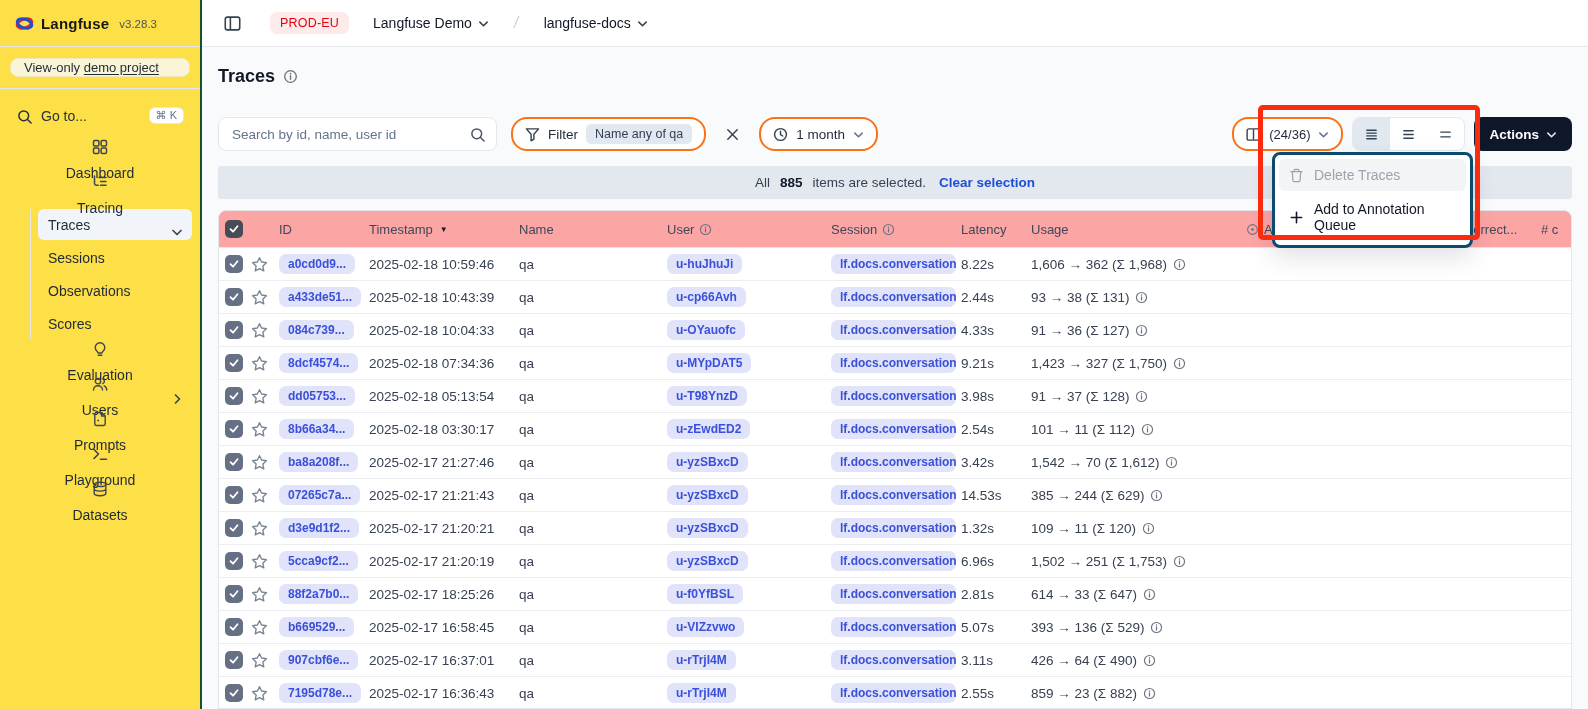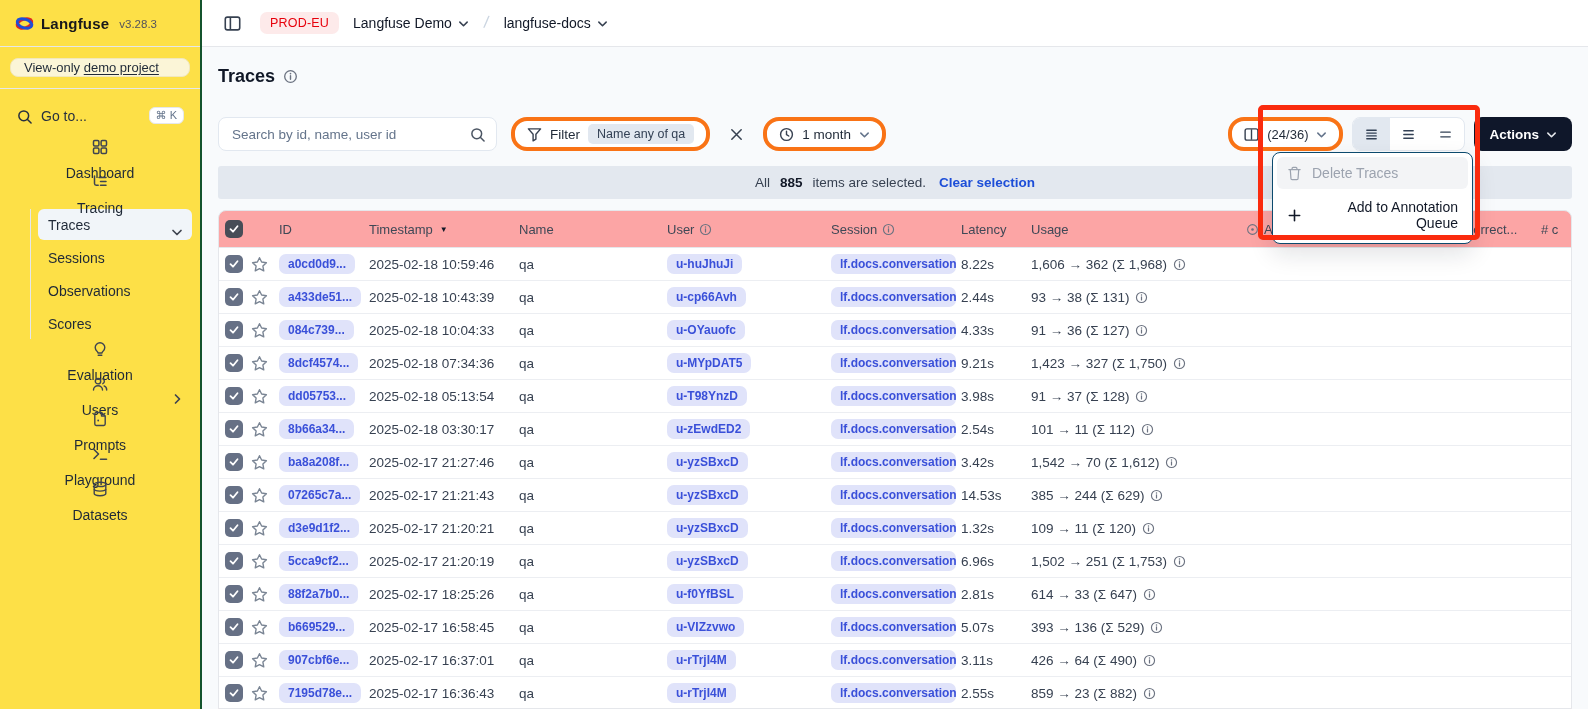--- a/index.html
+++ b/index.html
@@ -32,21 +32,21 @@
   .nav-item .nicon { display:flex; width:16px; justify-content:center; color:#3f4450; }
   .nav-item .chev { margin-left:auto; color:#3f4450; display:flex; }
   .sub-group { margin:1px 0 2px 22px; border-left:1px solid #e5e7eb; padding-left:7px; }
   .sub-item { display:flex; align-items:center; height:31px; padding:0 10px;
     font-size:14px; color:#1f2937; border-radius:6px; margin-bottom:2px; }
   .sub-item.active { background:#f1f5f9; font-weight:500; }
 
   
   .topbar { position:absolute; left:202px; right:0; top:0; height:47px;
     background:#fff; border-bottom:1px solid #e5e7eb;
-    display:flex; align-items:center; gap:14px; padding:0 17px; }
+    display:flex; align-items:center; gap:24px; padding:0 17px; }
   .env-badge { background:#fdeaea; color:#e7000b; font-size:12.5px;
     padding:4px 10px; border-radius:7px; letter-spacing:.2px; }
   .crumb { display:flex; align-items:center; gap:6px; font-size:14px;
     font-weight:500; color:#111827; }
   .crumb .chev { color:#374151; display:flex; margin-top:1px; }
   .slash { color:#cbd5e1; font-size:17px; transform:rotate(8deg); margin:0 1px; }
 
   
   .content { position:absolute; left:202px; top:47px; right:0; bottom:0;
     background:#f8fafc; padding:0 16px; overflow:hidden; }
@@ -56,21 +56,21 @@
 
   .toolbar { margin-top:26px; height:34px; display:flex; align-items:center;
     justify-content:space-between; }
   .tb-left { display:flex; align-items:center; gap:14px; }
   .tb-right { display:flex; align-items:center; gap:9px; }
   .search { width:279px; height:34px; background:#fff; border:1px solid #e2e8f0;
     border-radius:8px; display:flex; align-items:center; padding:0 11px; }
   .search input { flex:1; border:none; outline:none; background:transparent;
     font-size:13.5px; color:#111827; font-family:inherit; min-width:0; }
   .search input::placeholder { color:#64748b; }
-  .btn { height:34px; background:#fff; border:4px solid #f97316; border-radius:16px;
+  .btn { height:34px; background:#fff; border:2px solid #f97316; border-radius:16px;
     display:inline-flex; align-items:center; gap:8px; padding:0 12px;
     font-size:13.5px; color:#1f2937; white-space:nowrap; }
   .filter-badge { background:#e2e8f0; border-radius:5px; padding:3px 9px;
     font-size:12.5px; color:#334155; }
   .icon-only { border:none; background:transparent; padding:0 5px; color:#374151;
     display:flex; align-items:center; }
   .chevc { color:#64748b; display:flex; margin-top:1px; }
   .toggle-group { display:flex; height:34px; border:1px solid #e2e8f0;
     border-radius:8px; background:#fff; overflow:hidden; }
   .toggle-btn { width:37px; display:flex; align-items:center; justify-content:center;
@@ -102,22 +102,22 @@
     padding:3px 9px; border-radius:7px; white-space:nowrap; overflow:hidden;
     max-width:96%; }
   .cb { width:18px; height:18px; border-radius:5px; background:#667085;
     display:flex; align-items:center; justify-content:center; flex:none; }
   .cb.dark { background:#474d57; }
   .star { color:#7a8594; display:flex; }
   .usage-cell { display:flex; align-items:center; gap:6px; }
 
   
   .dropdown { position:absolute; left:1272px; top:152px; width:201px; z-index:40;
-    background:#fff; border:1px solid #0c4a6e; border-radius:8px; padding:4px;
-    box-shadow:0 10px 24px rgba(15,23,42,.12);text-align:right; }
+    background:#fff; border:3px solid #0c4a6e; border-radius:8px; padding:4px;
+    box-shadow:0 10px 24px rgba(15,23,42,.12); }
   .menu-item { display:flex; align-items:center; gap:10px; padding:8px 10px;
     font-size:14px; border-radius:6px; }
   .menu-item.disabled { color:#9ca3af; background:#f3f4f6; }
   .menu-item.normal { color:#111827; margin-top:2px; }
   .annot-rect { position:absolute; left:1258px; top:105px; width:222px; height:135px;
     border:5px solid #fa2b0e; border-radius:5px; z-index:60; pointer-events:none; }
 
   svg { display:block; }
 </style>
 </head>

